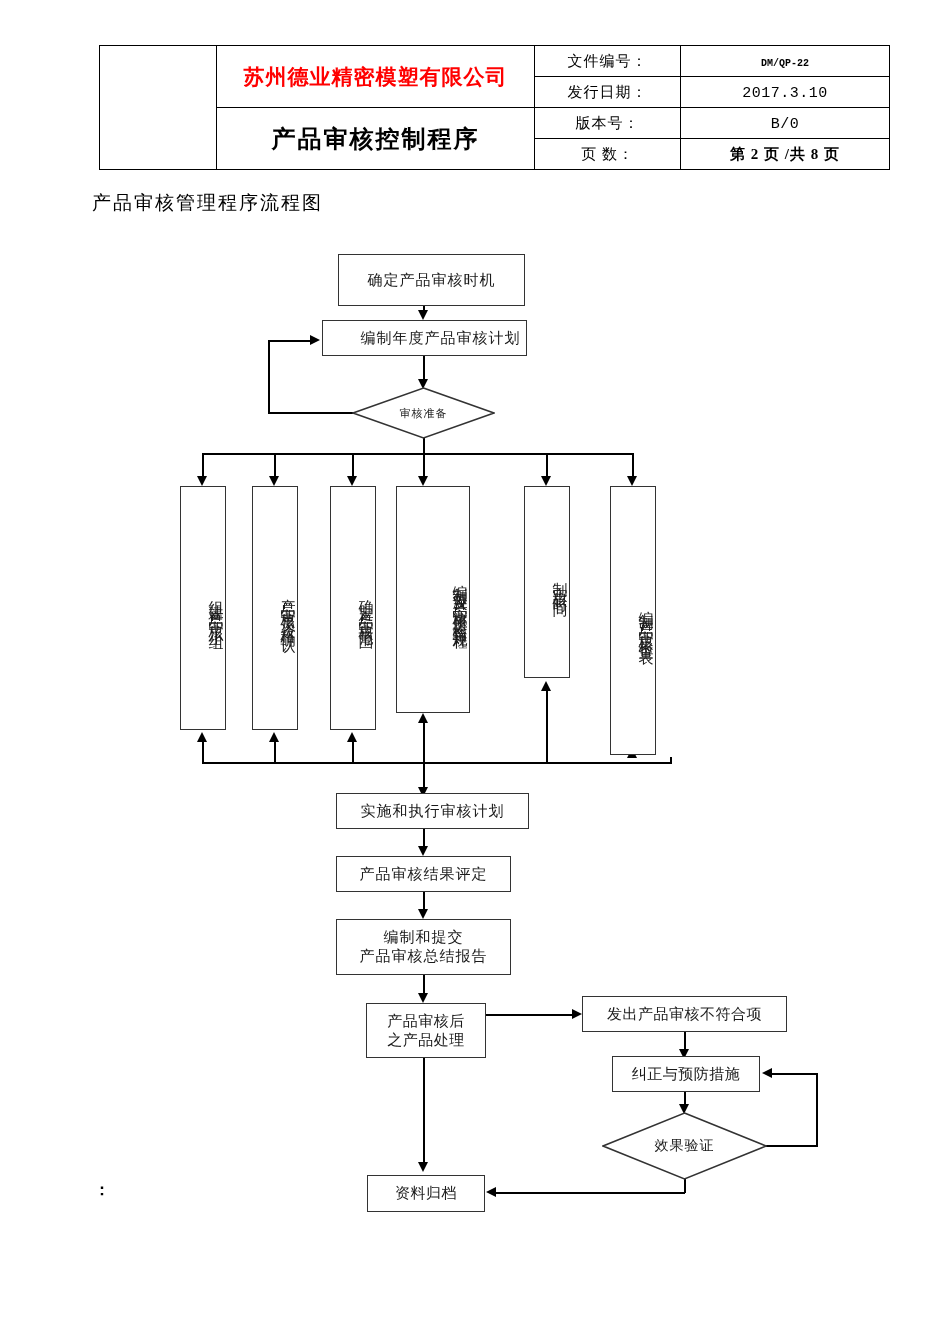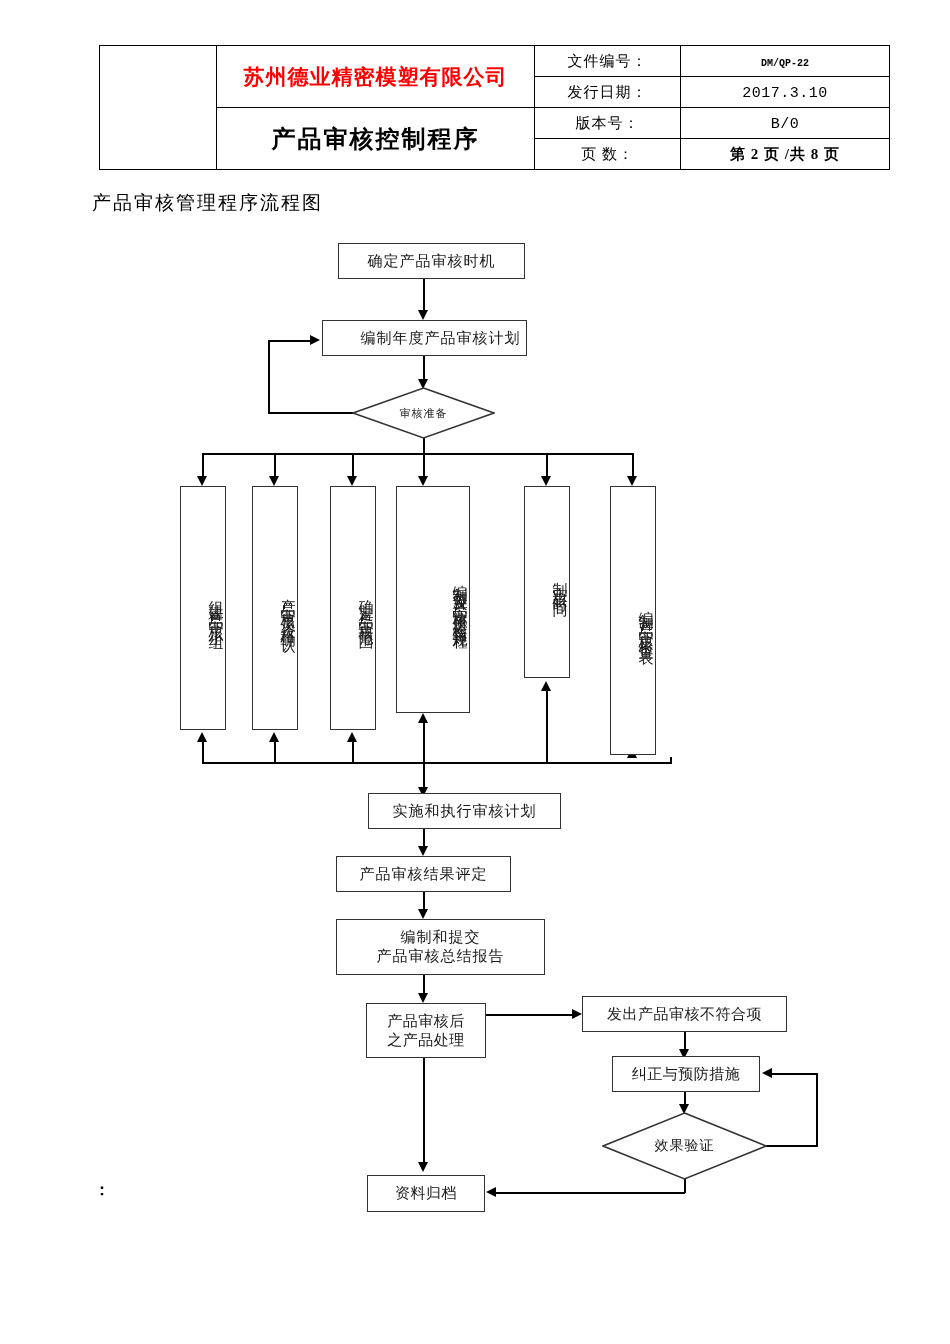--- a/index.html
+++ b/index.html
@@ -302,42 +302,42 @@
     <div class="arrow arr-up" style="left:541px; top:681px;"></div>
 
     <div class="ln ln-v" style="left:670px; top:757px; height:6px;"></div>
     <div class="arrow arr-up" style="left:627px; top:748px;"></div>
     <div class="ln ln-h" style="left:632px; top:762px; width:40px;"></div>
 
     <div class="ln ln-v" style="left:423px; top:718px; height:76px;"></div>
     <div class="arrow arr-up" style="left:418px; top:713px;"></div>
     <div class="arrow arr-down" style="left:418px; top:787px;"></div>
 
-    <div class="node node-h" style="left:338px; top:243px; width:187px; height:36px;">确定产品审核时机</div>
+    <div class="node node-h" style="left:338px; top:254px; width:187px; height:52px;">确定产品审核时机</div>
 
     <div class="node node-h" style="left:322px; top:320px; width:205px; height:36px;padding-left:32px;">编制年度产品审核计划</div>
 
     <div class="diamond" style="left:352px; top:387px; width:143px; height:52px;">
       <svg width="143" height="52" viewBox="0 0 143 52" xmlns="http://www.w3.org/2000/svg">
         <polygon points="71.5,1 142,26 71.5,51 1,26" fill="#ffffff" stroke="#333333" stroke-width="1.6"></polygon>
       </svg>
       <div class="diamond-label small">审核准备</div>
     </div>
 
-    <div class="node node-h" style="left:336px; top:793px; width:193px; height:36px;margin-left:32px;">实施和执行审核计划</div>
+    <div class="node node-h" style="left:336px; top:793px; width:193px; height:36px;">实施和执行审核计划</div>
 
     <div class="ln ln-v" style="left:423px; top:829px; height:20px;"></div>
     <div class="arrow arr-down" style="left:418px; top:846px;"></div>
 
     <div class="node node-h" style="left:336px; top:856px; width:175px; height:36px;">产品审核结果评定</div>
 
     <div class="ln ln-v" style="left:423px; top:892px; height:20px;"></div>
     <div class="arrow arr-down" style="left:418px; top:909px;"></div>
 
-    <div class="node node-h" style="left:336px; top:919px; width:209px; height:56px; flex-direction:column;">
+    <div class="node node-h" style="left:336px; top:919px; width:175px; height:56px; flex-direction:column;">
       <span>编制和提交</span>
       <span>产品审核总结报告</span>
     </div>
 
     <div class="ln ln-v" style="left:423px; top:975px; height:22px;"></div>
     <div class="arrow arr-down" style="left:418px; top:993px;"></div>
 
     <div class="node node-h2" style="left:366px; top:1003px; width:120px; height:55px; flex-direction:column;">
       <span>产品审核后</span>
       <span>之产品处理</span>

